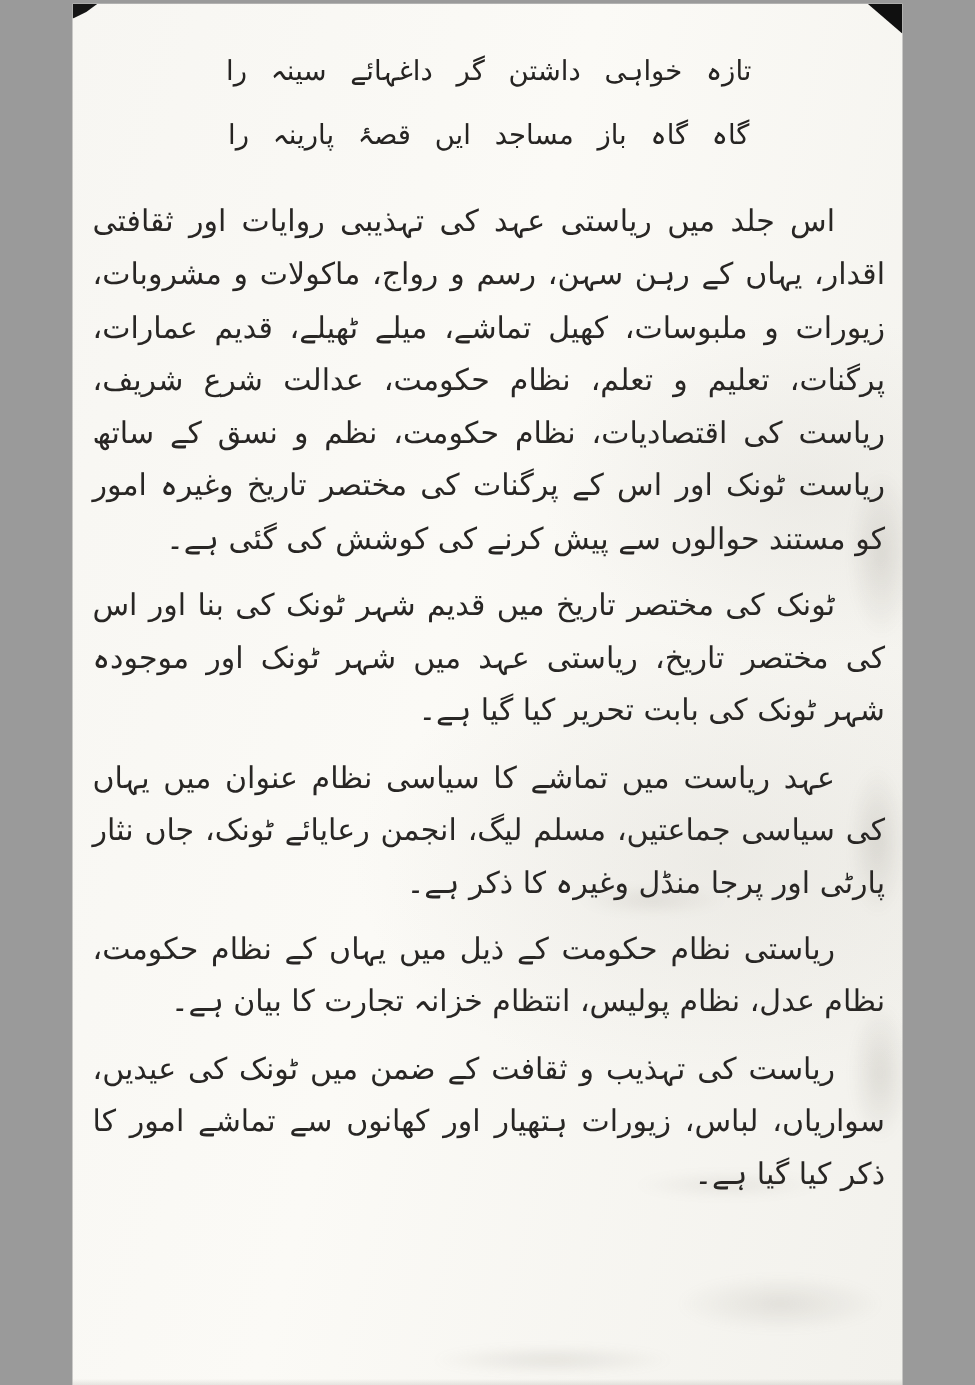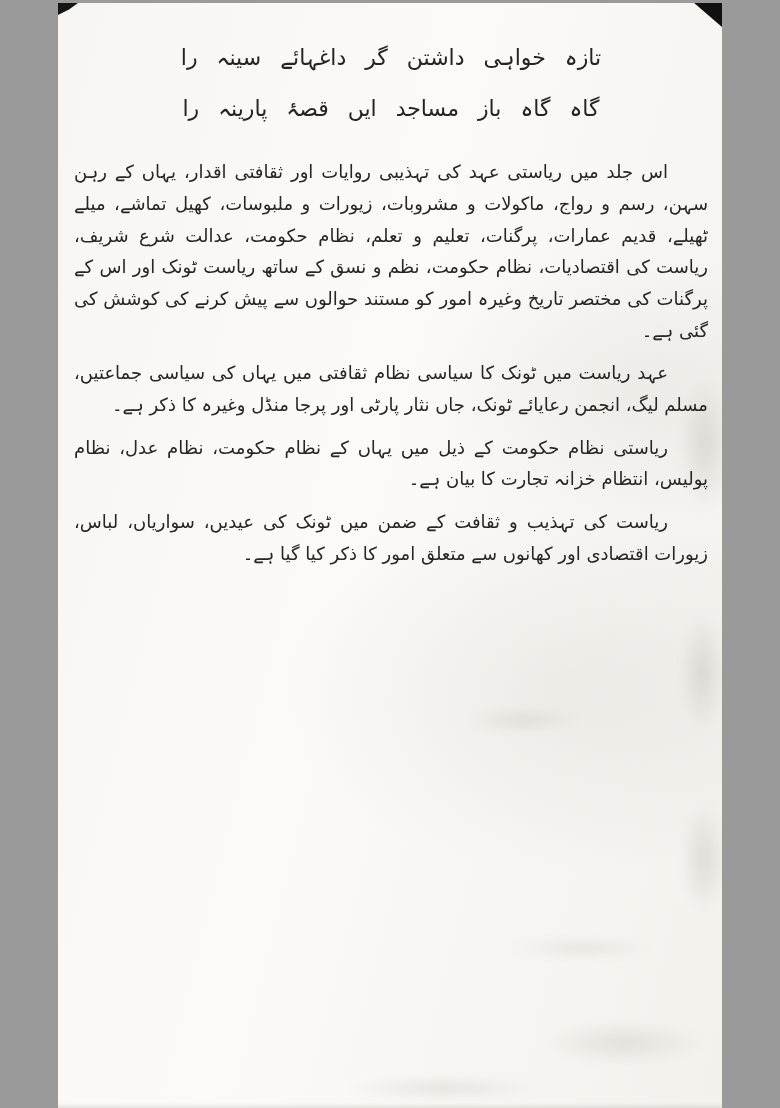--- a/index.html
+++ b/index.html
@@ -67,21 +67,21 @@
     font-size: 22px;
     line-height: 2.3;
     word-spacing: 12px;
     letter-spacing: 0.5px;
   }
   .poem-line { white-space: nowrap; }
 
   .body-text {
     margin-top: 22px;
     color: #282624;
-    font-size: 18px;
+    font-size: 24px;
     line-height: 1.76;
     text-align: justify;
     text-justify: inter-word;
   }
   .para {
     text-indent: 40px;
     margin-bottom: 11px;
   }
 </style>
 </head>
@@ -104,19 +104,20 @@
 
   <div class="content">
 
     <div class="poem">
       <div class="poem-line">تازہ خواہی داشتن گر داغہائے سینہ را</div>
       <div class="poem-line">گاہ گاہ باز مساجد ایں قصۂ پارینہ را</div>
     </div>
 
     <div class="body-text">
       <p class="para">اس جلد میں ریاستی عہد کی تہذیبی روایات اور ثقافتی اقدار، یہاں کے رہن سہن، رسم و رواج، ماکولات و مشروبات، زیورات و ملبوسات، کھیل تماشے، میلے ٹھیلے، قدیم عمارات، پرگنات، تعلیم و تعلم، نظام حکومت، عدالت شرع شریف، ریاست کی اقتصادیات، نظام حکومت، نظم و نسق کے ساتھ ریاست ٹونک اور اس کے پرگنات کی مختصر تاریخ وغیرہ امور کو مستند حوالوں سے پیش کرنے کی کوشش کی گئی ہے۔</p>
-      <p class="para">عہد ریاست میں ٹونک کا سیاسی نظام ثقافتی میں یہاں کی سیاسی جماعتیں، مسلم لیگ، انجمن رعایائے ٹونک، جاں نثار پارٹی اور پرجا منڈل وغیرہ کا ذکر ہے۔</p>
+      <p class="para">ٹونک کی مختصر تاریخ میں قدیم شہر ٹونک کی بنا اور اس کی مختصر تاریخ، ریاستی عہد میں شہر ٹونک اور موجودہ شہر ٹونک کی بابت تحریر کیا گیا ہے۔</p>
+      <p class="para">عہد ریاست میں تماشے کا سیاسی نظام عنوان میں یہاں کی سیاسی جماعتیں، مسلم لیگ، انجمن رعایائے ٹونک، جاں نثار پارٹی اور پرجا منڈل وغیرہ کا ذکر ہے۔</p>
       <p class="para">ریاستی نظام حکومت کے ذیل میں یہاں کے نظام حکومت، نظام عدل، نظام پولیس، انتظام خزانہ تجارت کا بیان ہے۔</p>
-      <p class="para">ریاست کی تہذیب و ثقافت کے ضمن میں ٹونک کی عیدیں، سواریاں، لباس، زیورات اقتصادی اور کھانوں سے متعلق امور کا ذکر کیا گیا ہے۔</p>
+      <p class="para">ریاست کی تہذیب و ثقافت کے ضمن میں ٹونک کی عیدیں، سواریاں، لباس، زیورات ہتھیار اور کھانوں سے تماشے امور کا ذکر کیا گیا ہے۔</p>
     </div>
 
   </div>
 </div>
 
 </body></html>

